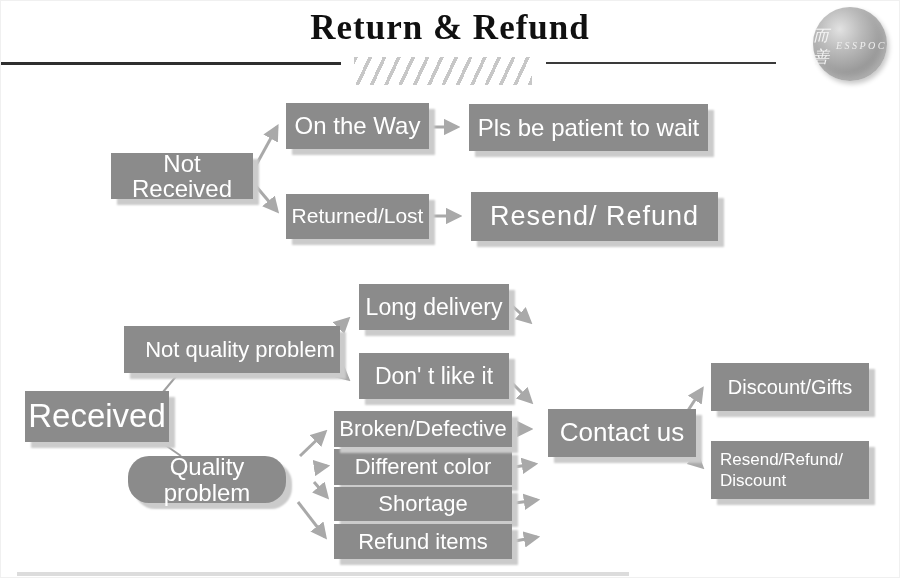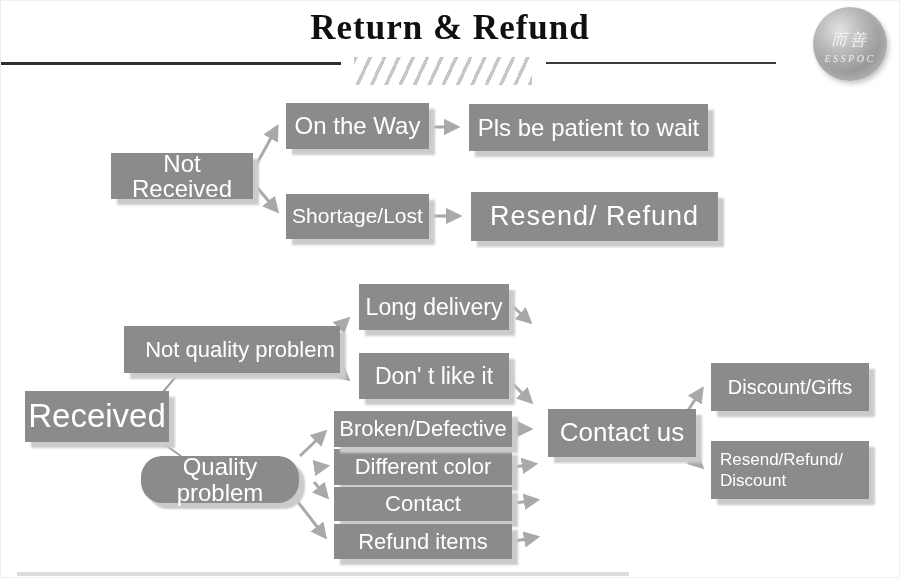--- a/index.html
+++ b/index.html
@@ -18,21 +18,21 @@
   .rule-left{left:0;width:340px;}
   .rule-right{left:545px;width:230px;height:2px;background:#3a3a3a;}
   .hatch{
     position:absolute;left:353px;top:56px;width:178px;height:28px;
     background:repeating-linear-gradient(115deg,#c7c7c7 0 3.5px,transparent 3.5px 13px);
   }
   .logo{
     position:absolute;left:812px;top:6px;width:74px;height:74px;border-radius:50%;
     background:radial-gradient(circle at 36% 30%,#e2e2e2 0%,#bcbcbc 30%,#9a9a9a 62%,#848484 100%);
     box-shadow:2px 3px 5px rgba(0,0,0,0.22), inset -3px -4px 7px rgba(255,255,255,0.28);
-    display:flex;flex-direction:column;align-items:center;justify-content:center;
+    display:flex;flex-direction:row;align-items:center;justify-content:center;
   }
   .logo-cn{font-size:16px;color:#f4f4f4;letter-spacing:3px;margin-top:6px;
     font-family:"DejaVu Sans",sans-serif;font-style:italic;}
   .logo-en{font-family:"Liberation Serif",serif;font-style:italic;font-size:10px;
     letter-spacing:2.5px;color:#efefef;margin-top:2px;}
   
   .connectors{position:absolute;left:0;top:0;z-index:1;}
   
   .node{
     position:absolute;z-index:2;background:#8b8b8b;color:#ffffff;
@@ -41,21 +41,21 @@
   }
   .n-notreceived{left:110px;top:152px;width:142px;height:46px;font-size:24px;}
   .n-ontheway{left:285px;top:102px;width:143px;height:46px;font-size:24px;}
   .n-plswait{left:468px;top:103px;width:239px;height:47px;font-size:24px;}
   .n-returnedlost{left:285px;top:193px;width:143px;height:45px;font-size:21px;}
   .n-resendrefund{left:470px;top:191px;width:247px;height:49px;font-size:27px;letter-spacing:1px;}
   .n-received{left:24px;top:390px;width:144px;height:51px;font-size:33px;}
   .n-notquality{left:123px;top:325px;width:200px;height:47px;font-size:22px;padding-left:16px;}
   .n-longdelivery{left:358px;top:283px;width:150px;height:46px;font-size:23px;}
   .n-dontlike{left:358px;top:352px;width:150px;height:46px;font-size:23px;}
-  .n-quality{left:140px;top:455px;width:158px;height:47px;font-size:24px;border-radius:21px;}
+  .n-quality{left:127px;top:455px;width:158px;height:47px;font-size:24px;border-radius:21px;}
   .n-broken{left:333px;top:410px;width:178px;height:36px;font-size:22px;}
   .n-different{left:333px;top:448px;width:178px;height:36px;font-size:22px;}
   .n-shortage{left:333px;top:486px;width:178px;height:34px;font-size:22px;}
   .n-wrong{left:333px;top:523px;width:178px;height:35px;font-size:22px;}
   .n-contact{left:547px;top:408px;width:148px;height:48px;font-size:26px;}
   .n-discount{left:710px;top:362px;width:158px;height:48px;font-size:20px;}
   .n-resenddiscount{
     left:710px;top:440px;width:158px;height:58px;font-size:17px;
     flex-direction:column;align-items:flex-start;justify-content:center;
     padding-left:9px;box-sizing:border-box;text-align:left;line-height:1.25;
@@ -114,31 +114,31 @@
     <g stroke="#9f9f9f" stroke-width="2" fill="none">
 
       <path d="M162,391 L177,373"></path>
       <path d="M160,441 L180,455"></path>
     </g>
   </svg>
 
   <div class="node n-notreceived">Not Received</div>
   <div class="node n-ontheway">On the Way</div>
   <div class="node n-plswait">Pls be patient to wait</div>
-  <div class="node n-returnedlost">Shortage/Lost</div>
+  <div class="node n-returnedlost">Returned/Lost</div>
   <div class="node n-resendrefund">Resend/ Refund</div>
 
   <div class="node n-received">Received</div>
   <div class="node n-notquality">Not quality problem</div>
   <div class="node n-longdelivery">Long delivery</div>
   <div class="node n-dontlike">Don' t like it</div>
   <div class="node n-quality">Quality problem</div>
   <div class="node n-different">Different color</div>
   <div class="node n-broken">Broken/Defective</div>
-  <div class="node n-shortage">Contact</div>
+  <div class="node n-shortage">Shortage</div>
   <div class="node n-wrong">Refund items</div>
   <div class="node n-contact">Contact us</div>
   <div class="node n-discount">Discount/Gifts</div>
   <div class="node n-resenddiscount">
     <span>Resend/Refund/</span>
     <span>Discount</span>
   </div>
 
   <div class="bottom-divider"></div>
 </div>

